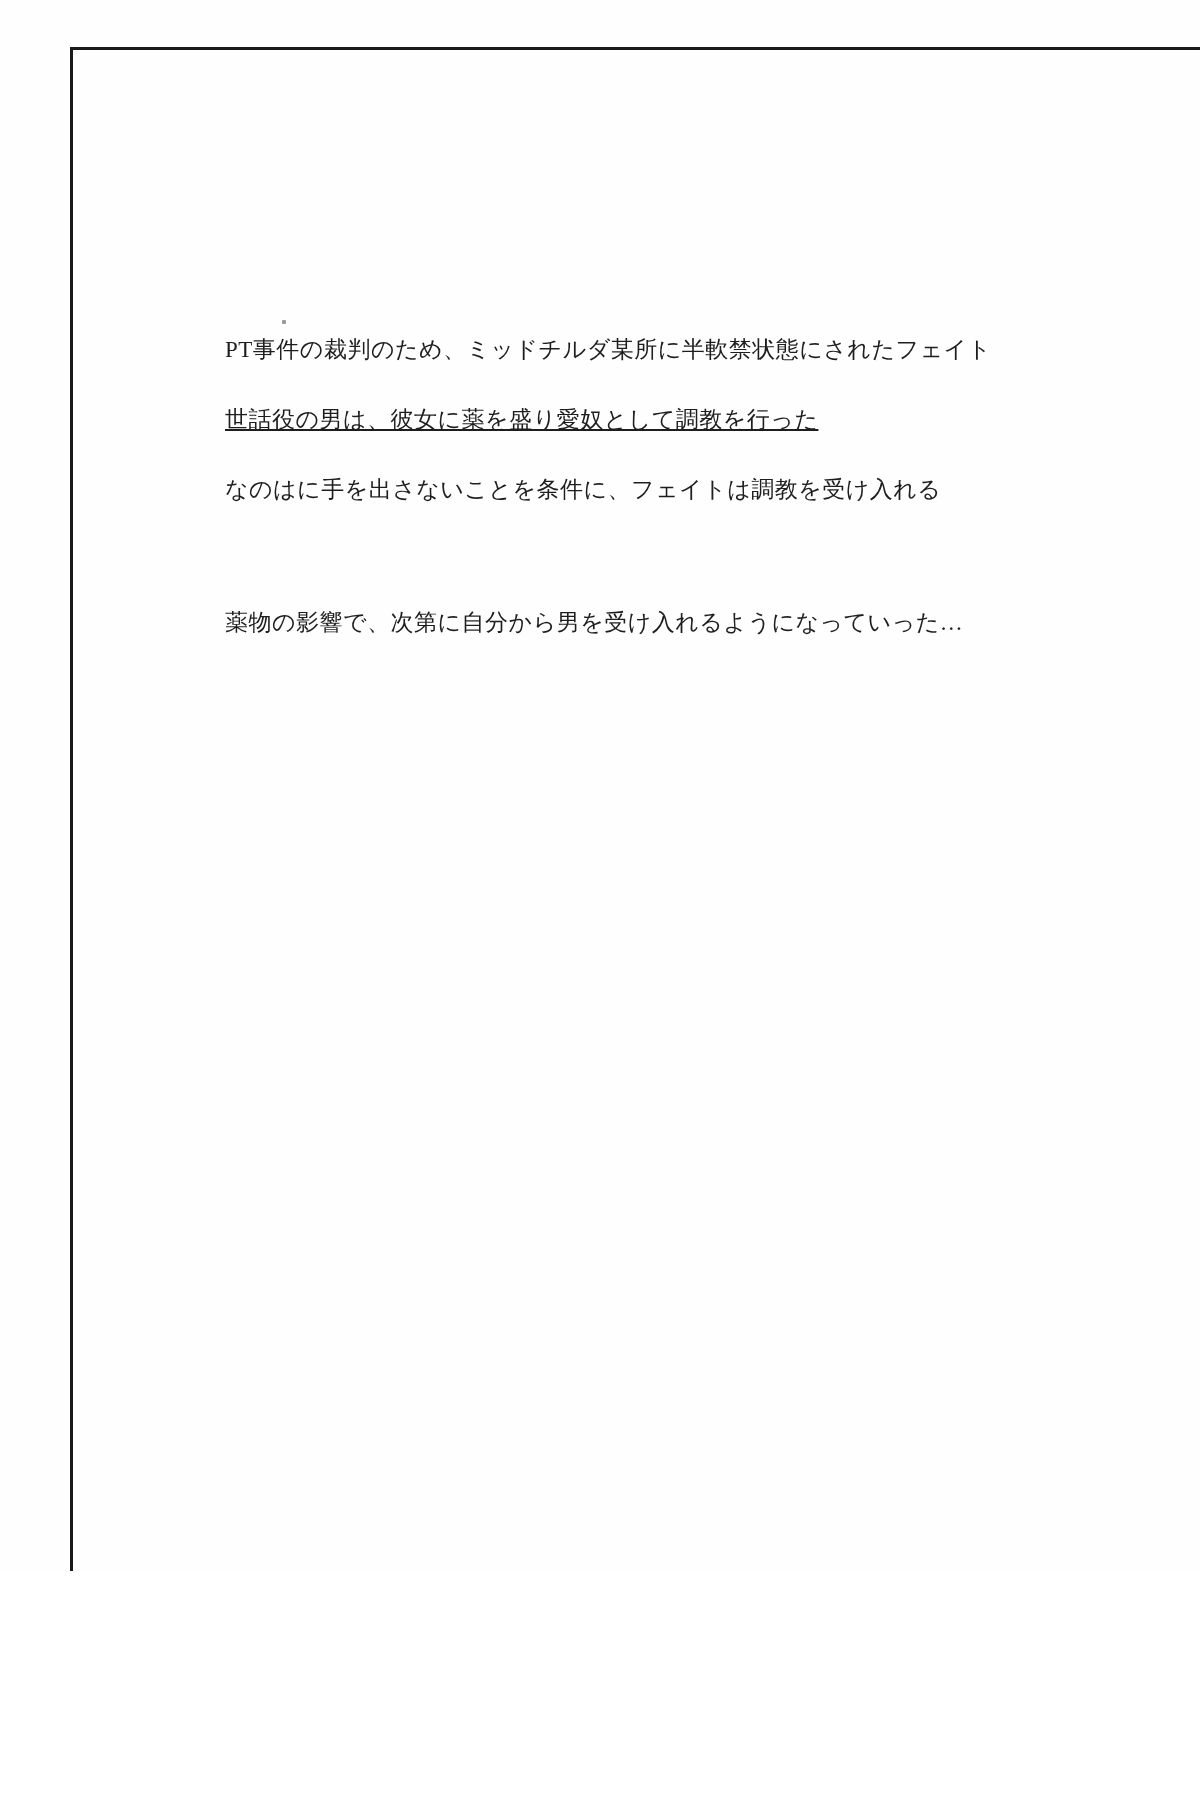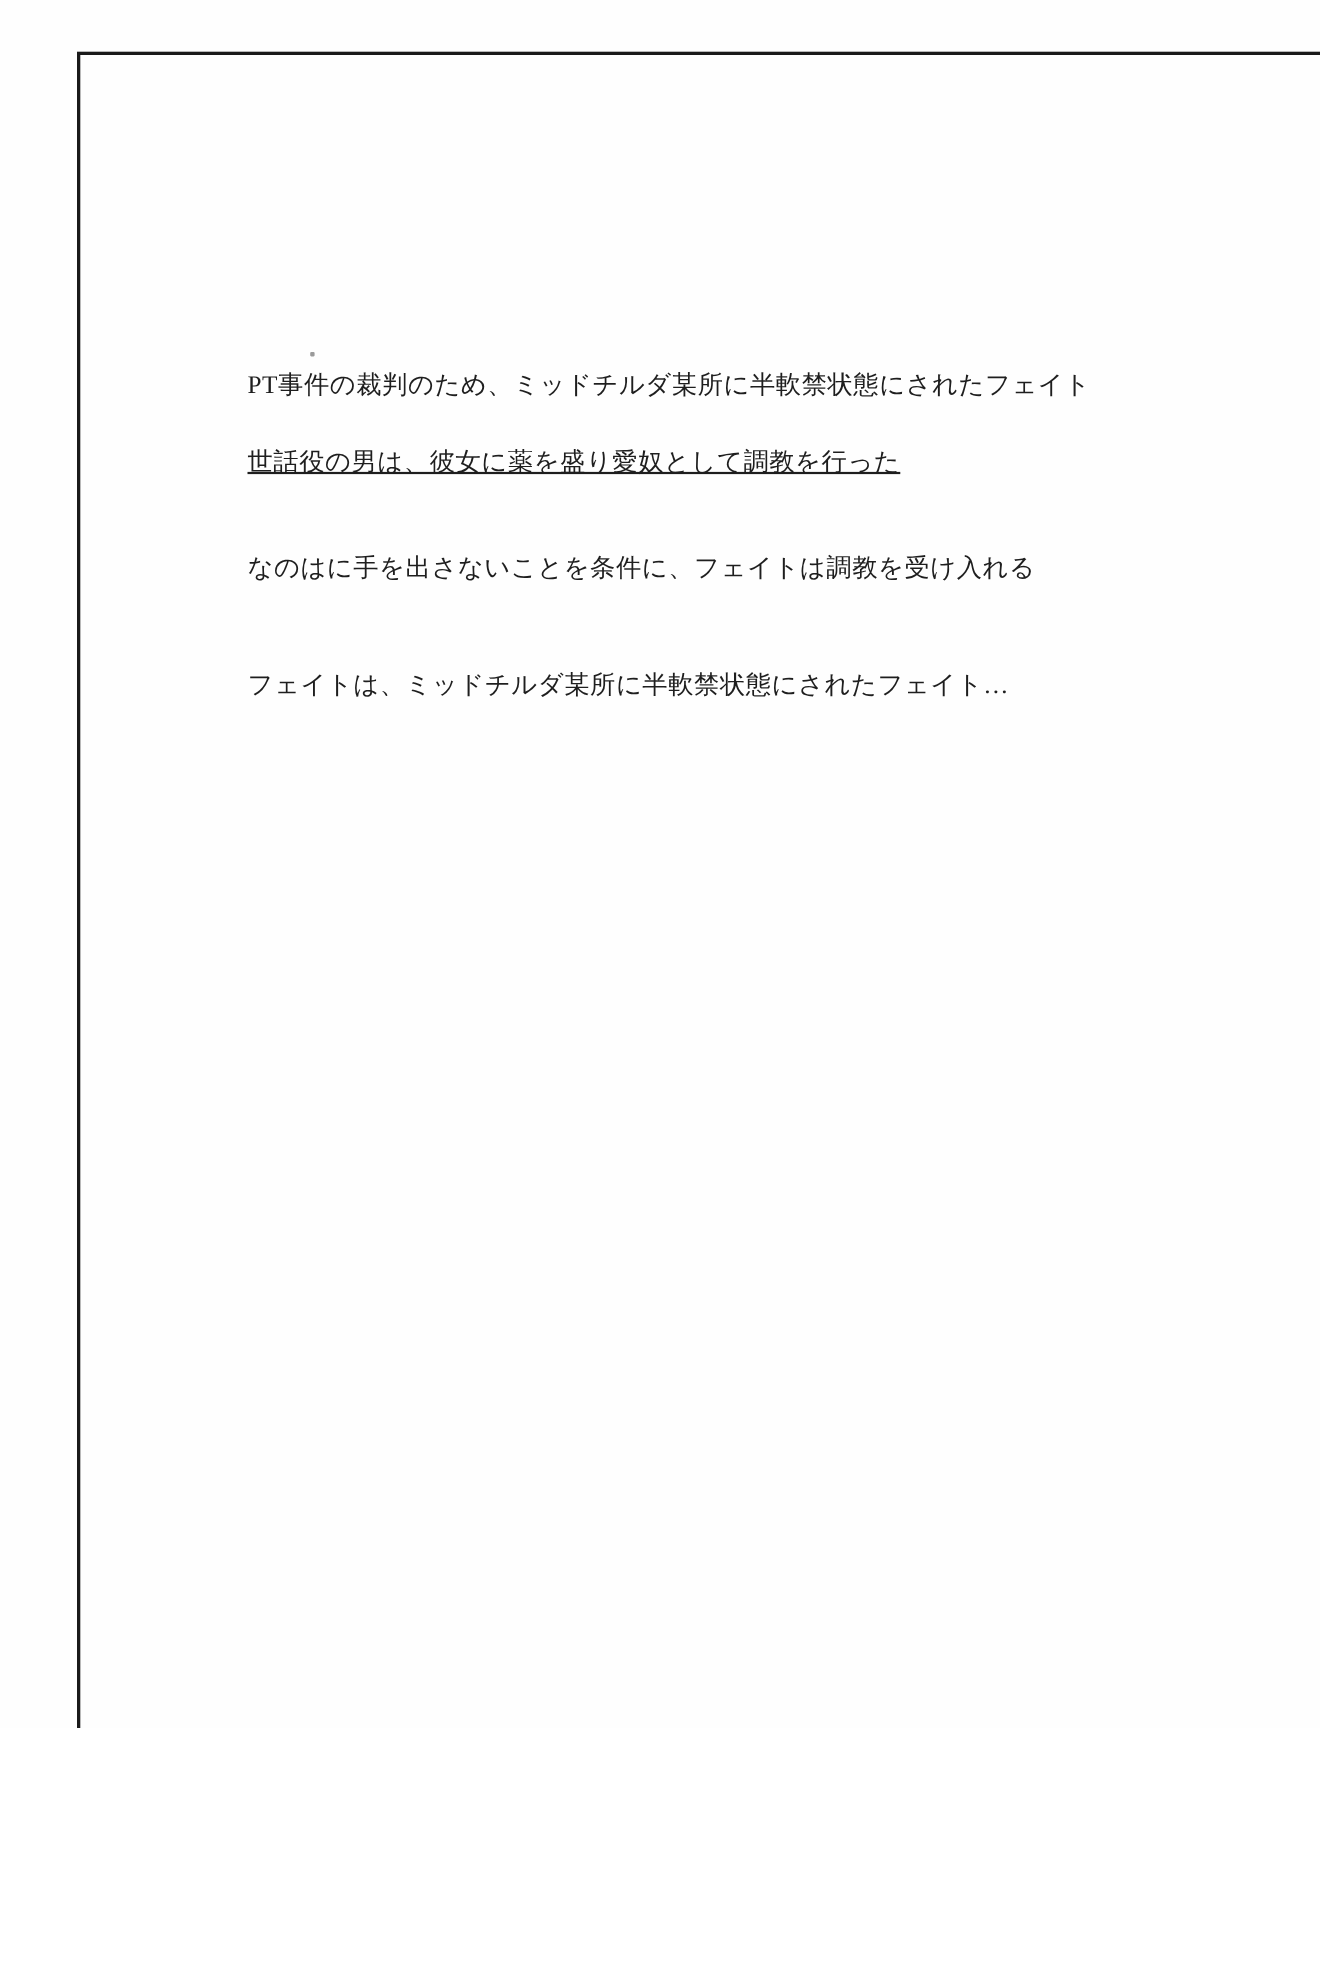--- a/index.html
+++ b/index.html
@@ -30,21 +30,21 @@
     position: absolute;
     left: 225px;
     color: #1e1e1e;
     font-size: 23px;
     letter-spacing: 0.5px;
     white-space: nowrap;
     line-height: 1.2;
   }
   .line-1 { top: 336px; }
   .line-2 { top: 406px; text-decoration: underline; }
-  .line-3 { top: 503px; }
+  .line-3 { top: 476px; }
   .line-4 { top: 541px; }
   .line-5 { top: 609px; }
   .page-number {
     position: absolute;
     left: 630px;
     top: 1751px;
     font-family: "Liberation Sans", "DejaVu Sans", sans-serif;
     font-size: 24px;
     letter-spacing: 1px;
     color: #1c1c1c;
@@ -64,21 +64,21 @@
 
   <div class="frame"></div>
 
   <div class="synopsis-line line-1">PT事件の裁判のため、ミッドチルダ某所に半軟禁状態にされたフェイト</div>
 
   <div class="synopsis-line line-2">世話役の男は、彼女に薬を盛り愛奴として調教を行った</div>
 
   <div class="synopsis-line line-3">なのはに手を出さないことを条件に、フェイトは調教を受け入れる</div>
 
 
-  <div class="synopsis-line line-5">フェイトは、ミッドチルダ某所に半軟禁状態にされたフェイト…</div>
+  <div class="synopsis-line line-5">薬物の影響で、次第に自分から男を受け入れるようになっていった…</div>
 
   <div class="page-number">03</div>
 
   <div class="speck speck-a"></div>
   <div class="speck speck-b"></div>
   <div class="speck speck-c"></div>
 
 </div>
 
 </body></html>

